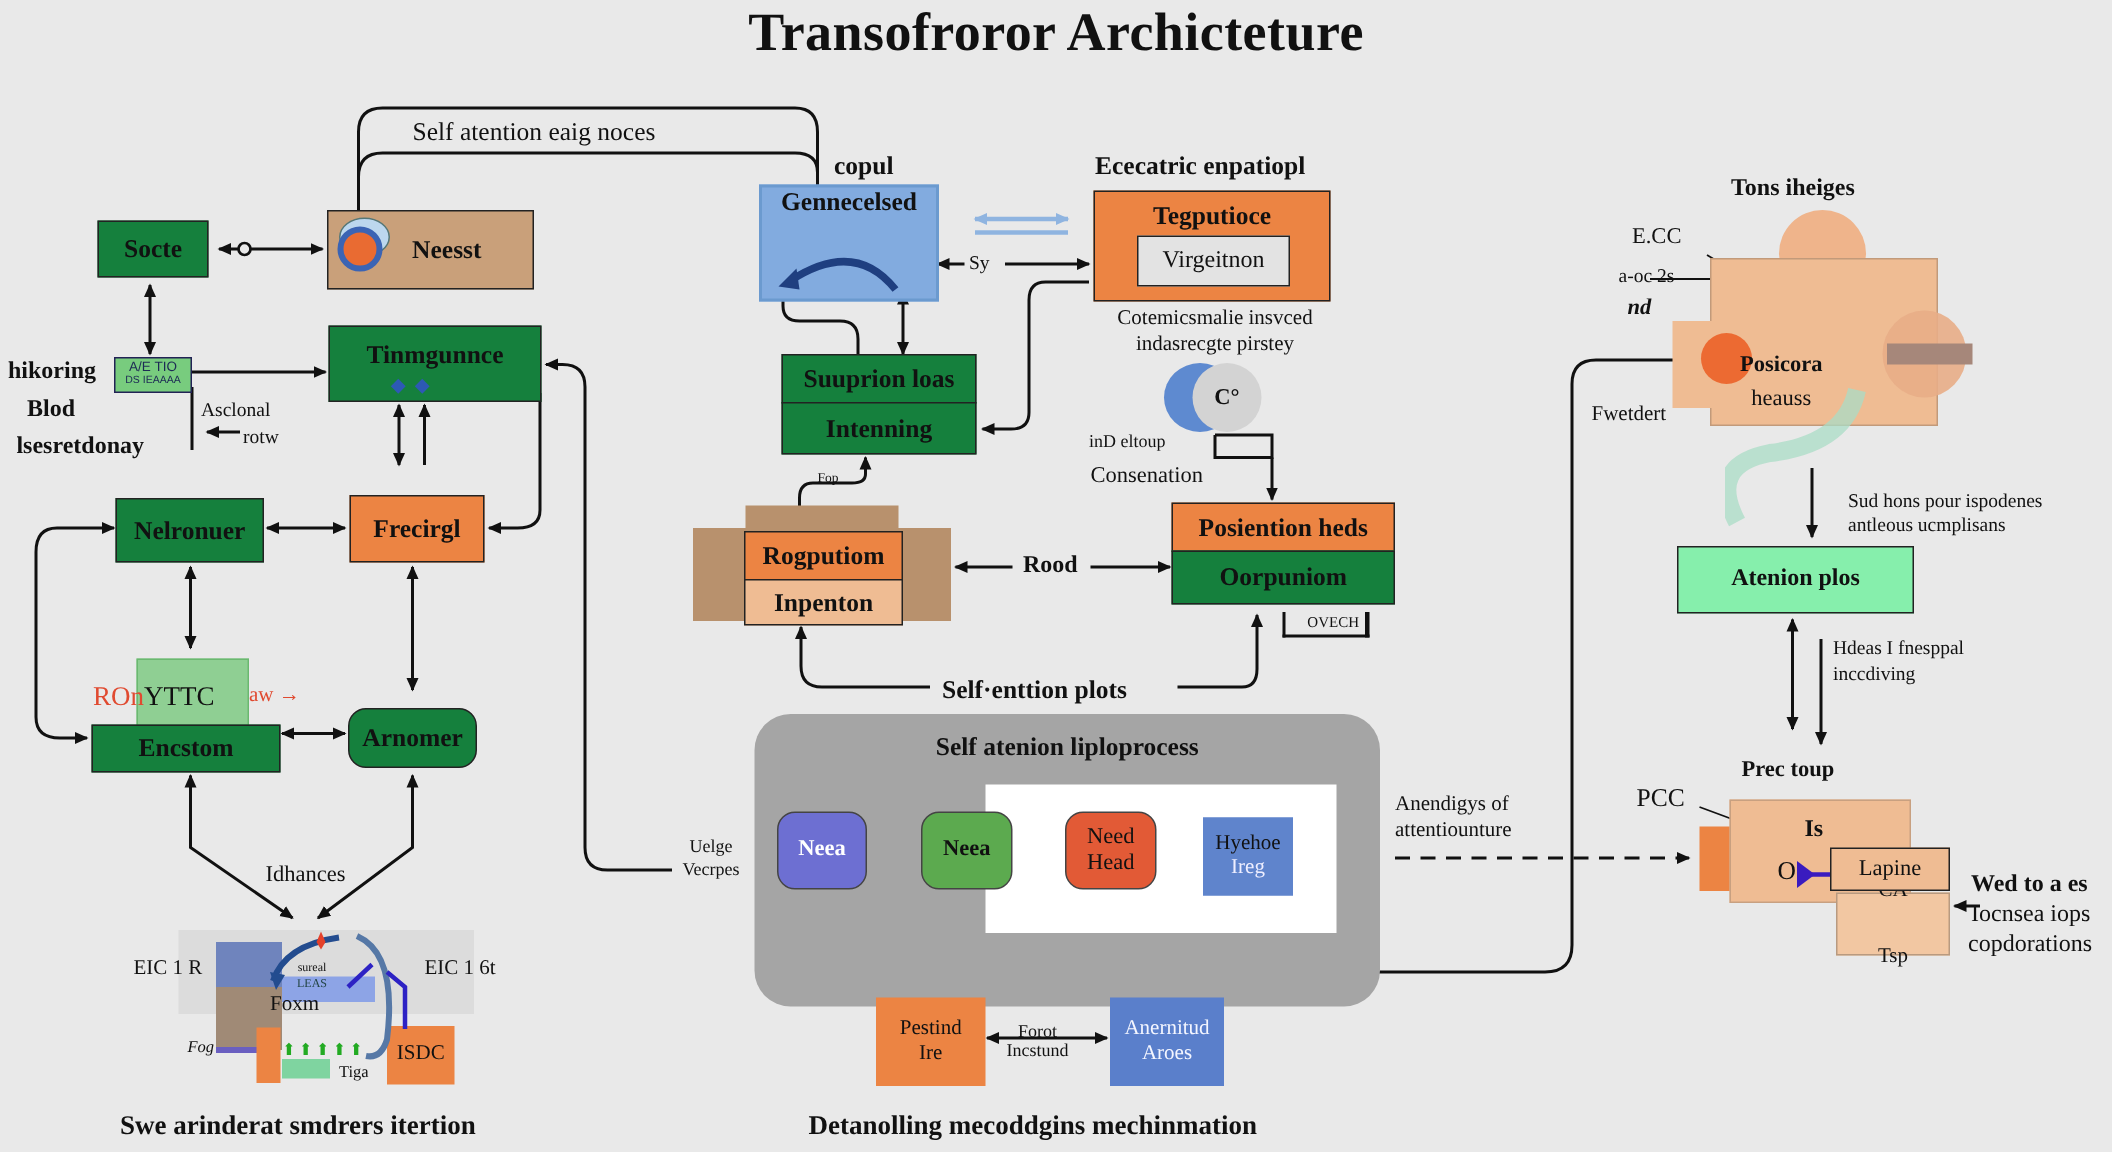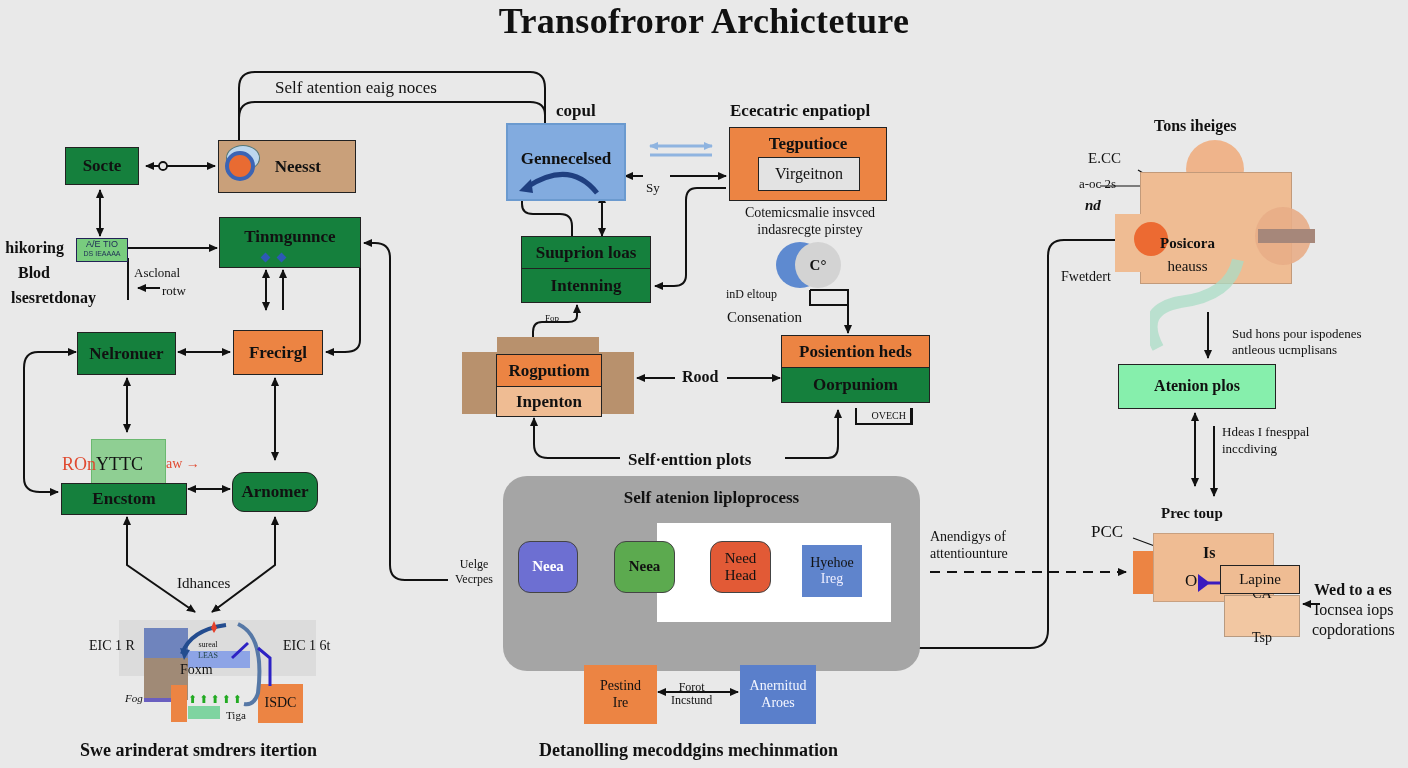--- a/index.html
+++ b/index.html
@@ -202,28 +202,28 @@
   <path d="M40,30 L44,42 L50,32 Z" fill="#234c8f"></path>
   <path d="M98,6 Q125,18 118,75 Q114,88 104,86" fill="none" stroke="#5678a6" stroke-width="4"></path>
   <path d="M108,25 L92,40" stroke="#2d22c4" stroke-width="3"></path>
   <path d="M130,68 V40 L118,30" fill="none" stroke="#2d22c4" stroke-width="3"></path>
   <path d="M71,10 L74,3 L77,10 L74,15 Z" fill="#e4402a"></path>
 </svg>
 
 <div class="txt caption" style="left:80px;top:740px;">Swe arinderat smdrers itertion</div>
 
 <div class="txt bold" style="left:556px;top:101px;font-size:17px;">copul</div>
-<div class="box" style="left:506px;top:123px;width:120px;height:78px;background:#82abdf;border:2px solid #6b9acf;align-items:flex-start;padding-top:24px;">
+<div class="box" style="left:506px;top:123px;width:120px;height:78px;background:#82abdf;border:2px solid #6b9acf;align-items:flex-start;">
   <span>Gennecelsed</span>
 </div>
 <svg class="abs" style="left:515px;top:165px;" width="100" height="32">
   <path d="M82,28 Q55,-6 12,22" fill="none" stroke="#1f3f80" stroke-width="5"></path>
   <path d="M4,26 L16,14 L18,28 Z" fill="#1f3f80"></path>
 </svg>
-<div class="txt" style="left:646px;top:167px;font-size:13px;margin-top:13px;">Sy</div>
+<div class="txt" style="left:646px;top:167px;font-size:13px;">Sy</div>
 
 <div class="txt bold" style="left:730px;top:101px;font-size:17px;">Ececatric enpatiopl</div>
 <div class="box orange" style="left:729px;top:127px;width:158px;height:74px;align-items:flex-start;padding-top:6px;">
   <span>Tegputioce</span>
 </div>
 <div class="box" style="left:758px;top:157px;width:102px;height:34px;background:#e3e3e3;font-weight:normal;font-size:16px;">
     <span>Virgeitnon</span>
   </div>
 
 <div class="txt" style="left:730px;top:205px;font-size:14px;text-align:center;width:160px;line-height:1.2;">

